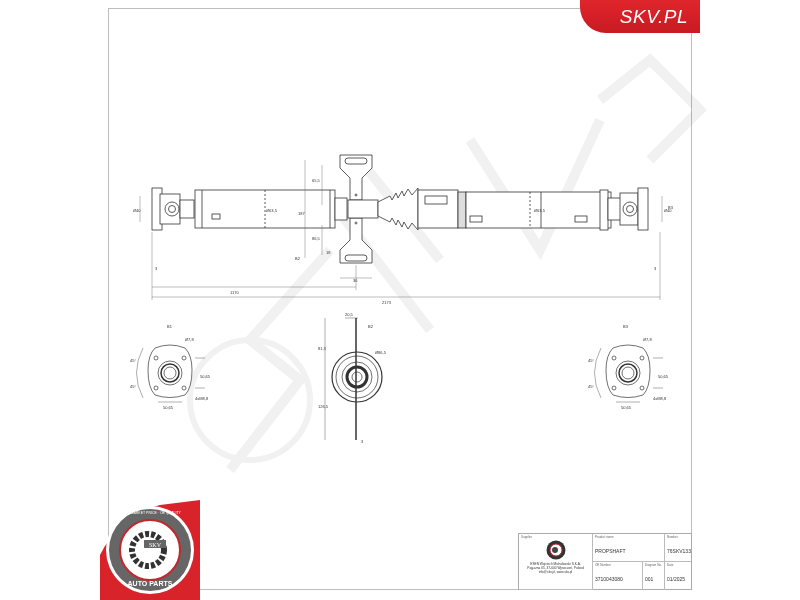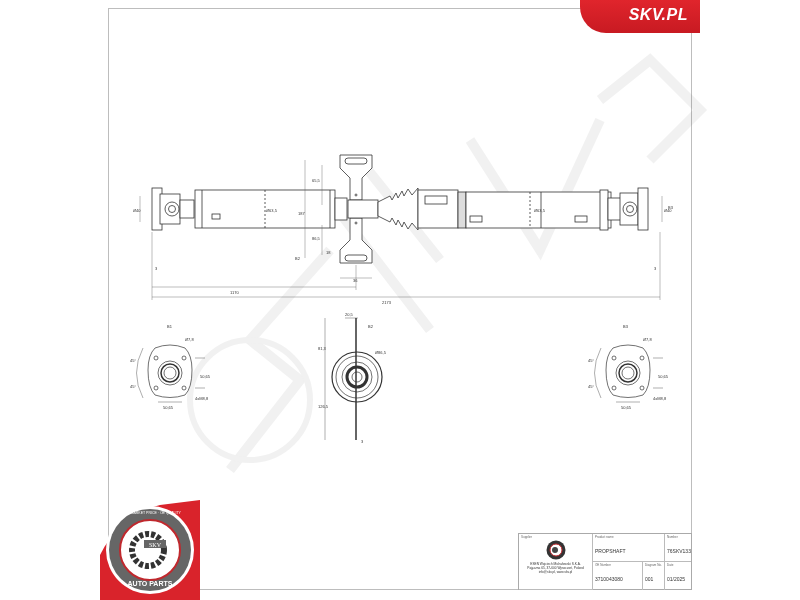--- a/index.html
+++ b/index.html
@@ -1,19 +1,19 @@
 <!DOCTYPE html>
 <html><head>
 <meta charset="utf-8">
 <style>
   html,body{margin:0;padding:0;background:#fff;}
   body{width:800px;height:600px;position:relative;overflow:hidden;font-family:"Liberation Sans",sans-serif;}
   .frame{position:absolute;left:108px;top:8px;width:584px;height:582px;border:1px solid #bdbdbd;box-sizing:border-box;}
   .brand-tab{position:absolute;left:580px;top:0;width:120px;height:33px;background:linear-gradient(180deg,#e0252c,#c81a22);border-bottom-left-radius:26px;}
-  .brand-text{position:absolute;right:12px;top:6px;color:#fff;font-weight:bold;font-style:italic;font-size:16px;letter-spacing:.5px;}
+  .brand-text{position:absolute;right:12px;top:6px;color:#fff;font-weight:normal;font-style:italic;font-size:19px;letter-spacing:.5px;}
   svg.draw{position:absolute;left:0;top:0;}
   .dim{font-family:"Liberation Sans",sans-serif;font-size:4px;fill:#333;}
   .title-block{position:absolute;left:518px;top:533px;width:174px;height:57px;border:1px solid #aaa;box-sizing:border-box;background:#fff;font-size:4px;color:#333;}
   .tb-cell{position:absolute;border-right:1px solid #bbb;border-bottom:1px solid #bbb;box-sizing:border-box;}
   .tb-lbl{position:absolute;left:2px;top:1px;font-size:3px;color:#666;}
   .tb-val{position:absolute;left:2px;font-size:5px;color:#333;}
   .tb-company{position:absolute;left:1px;right:1px;text-align:center;font-size:3.2px;color:#333;line-height:4px;}
   .badge{position:absolute;left:100px;top:495px;}
 </style>
 </head>

